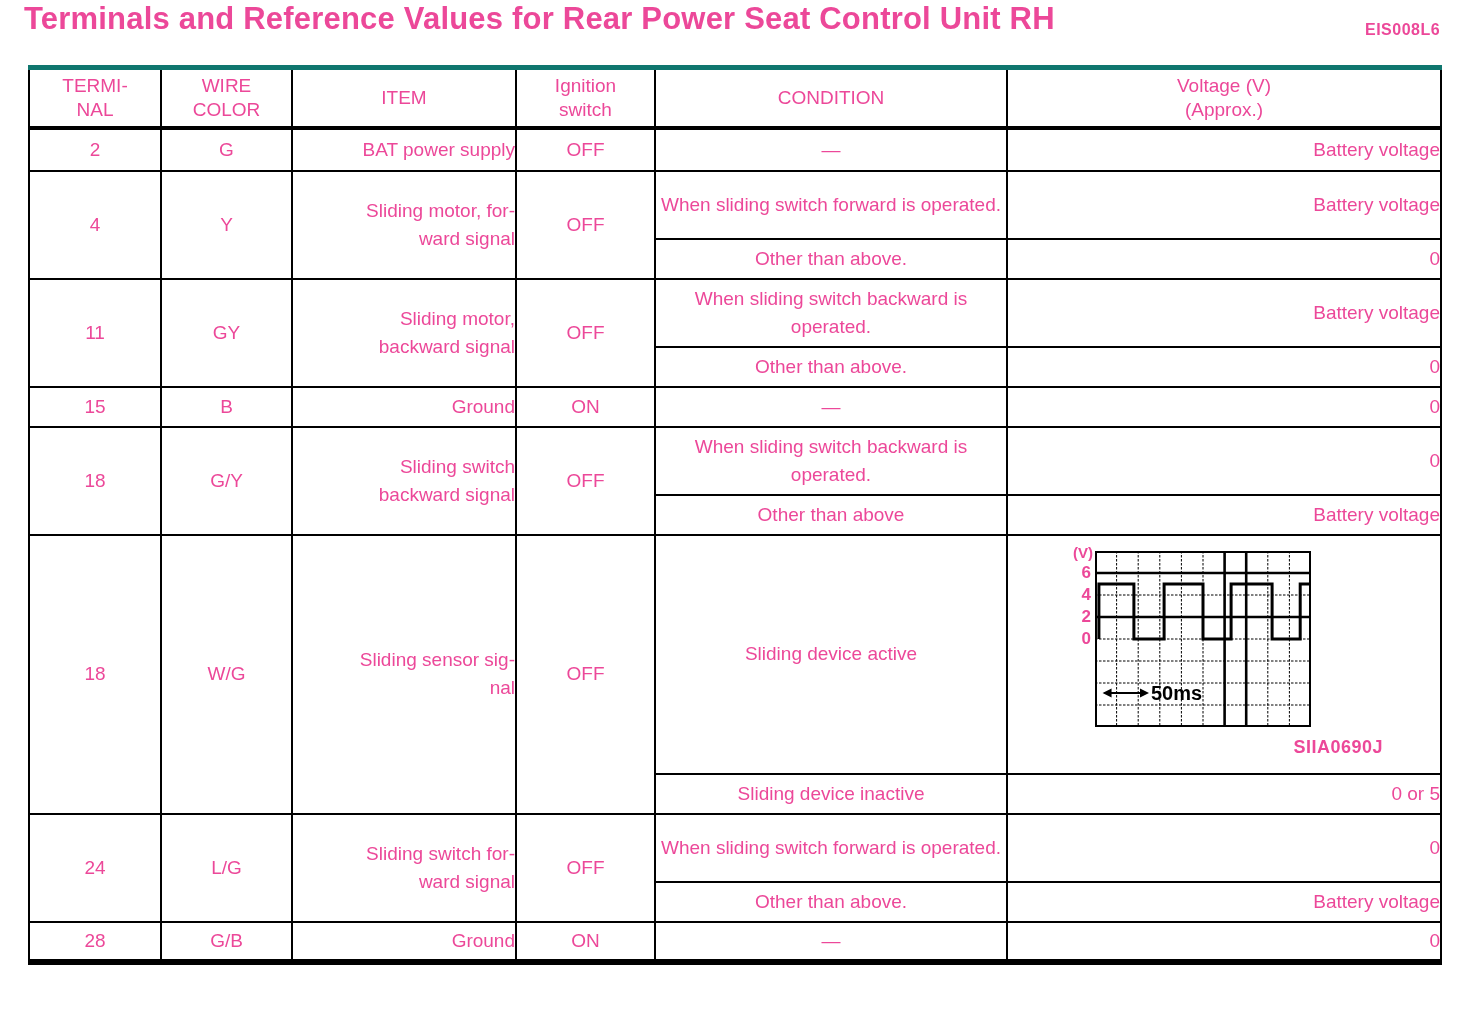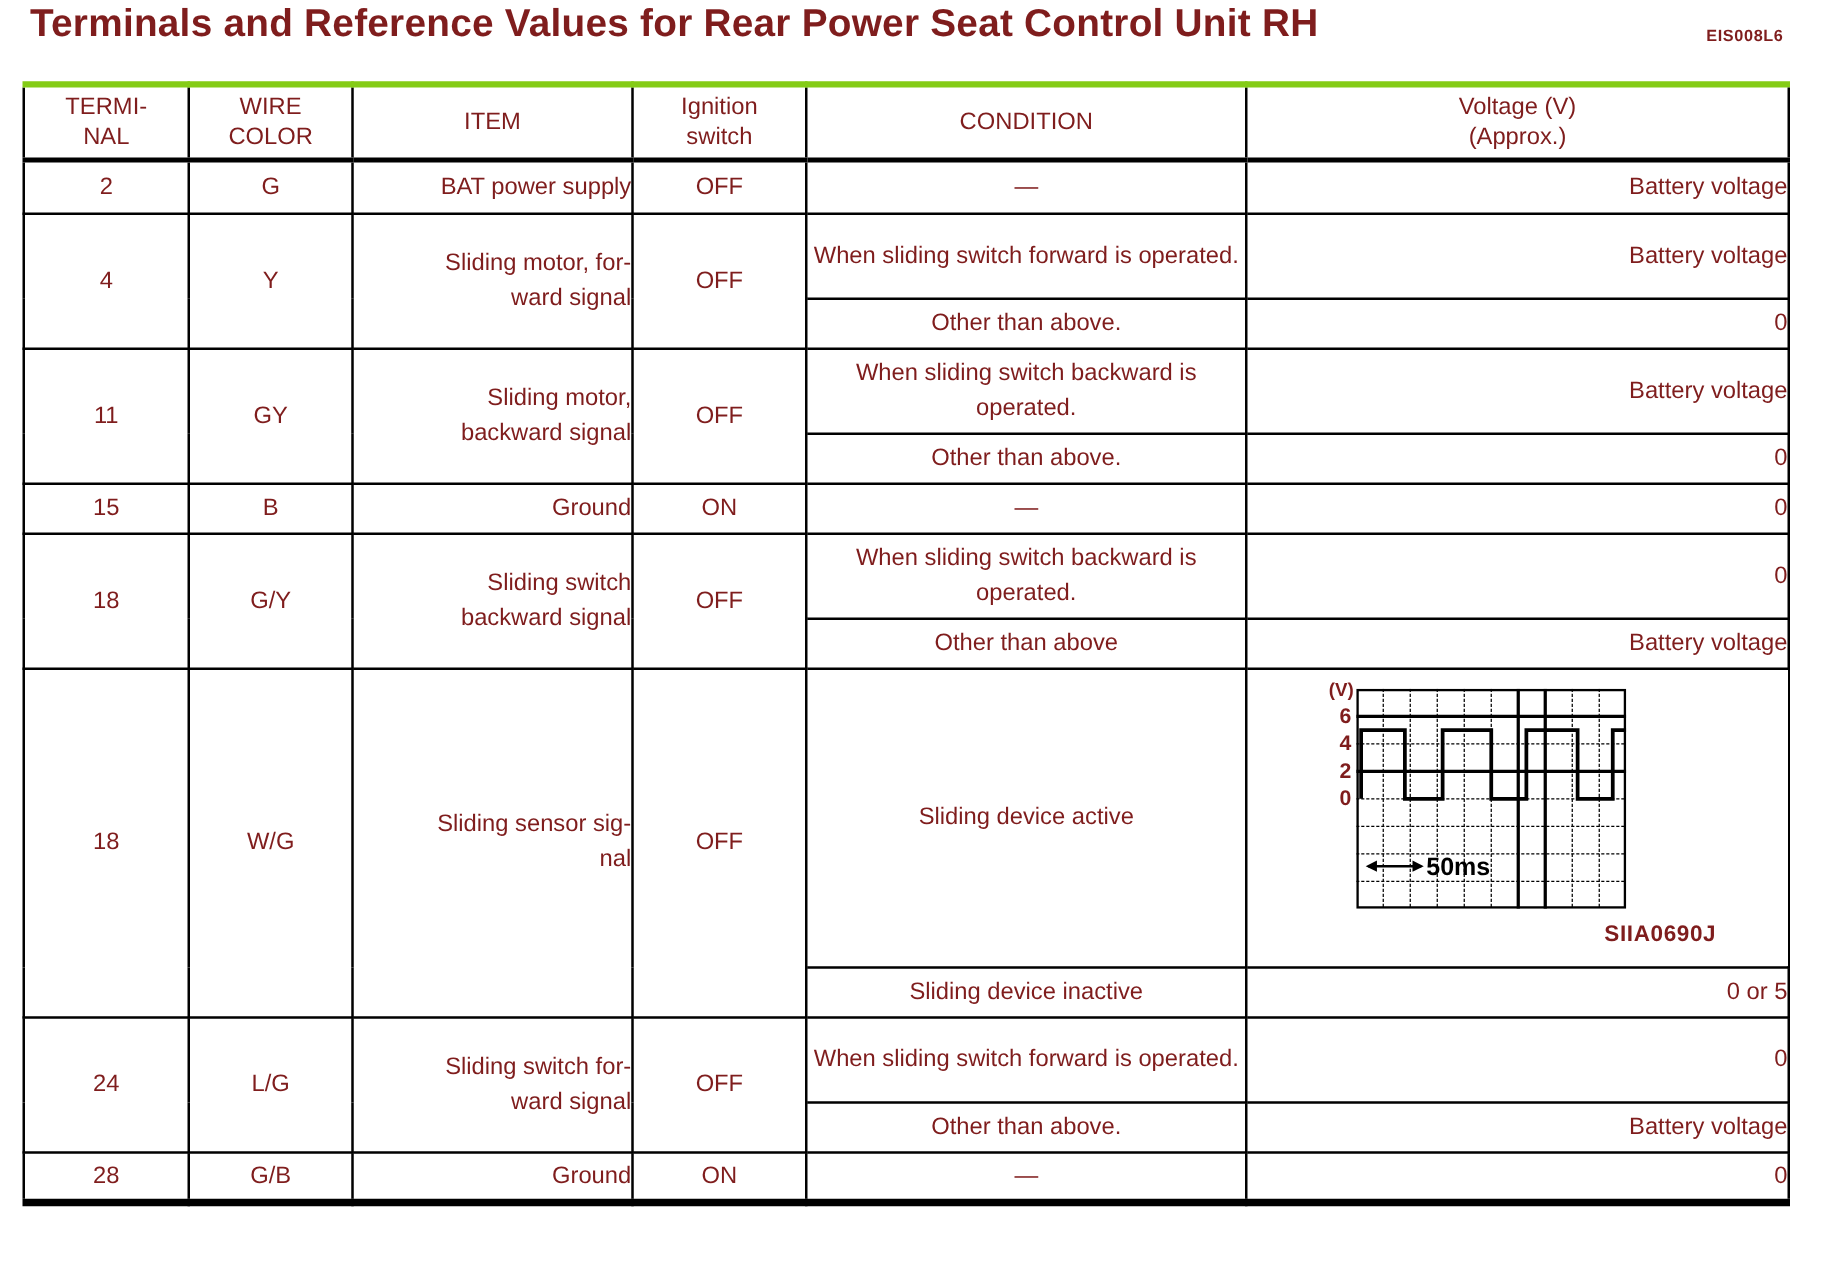--- a/index.html
+++ b/index.html
@@ -2,49 +2,49 @@
 <html><head>
 <meta charset="utf-8">
 <style>
   * { box-sizing: border-box; }
   html, body { margin: 0; padding: 0; background: #fff; }
   .page {
     position: relative;
     width: 1472px;
     height: 1026px;
     background: #fff;
-    color: #7f1d1d;
+    color: #ec4899;
     font-family: "Liberation Sans", sans-serif;
     overflow: hidden;
   }
   .title {
     position: absolute;
     left: 24px;
     top: 1px;
     font-size: 31px;
     font-weight: bold;
     letter-spacing: 0.2px;
     white-space: nowrap;
   }
   .doc-code {
     position: absolute;
     left: 1365px;
     top: 21px;
-    font-size: 13px;
+    font-size: 16px;
     font-weight: bold;
     letter-spacing: 0.5px;
   }
   table.ref-table {
     position: absolute;
-    left: 18px;
+    left: 28px;
     top: 65px;
     width: 1412px;
     border-collapse: collapse;
     table-layout: fixed;
-    border-top: 5px solid #84cc16;
+    border-top: 5px solid #0f766e;
     border-bottom: 6px solid #000;
   }
   .ref-table th, .ref-table td {
     border: 2px solid #000;
     font-size: 19px;
     font-weight: normal;
     padding: 0;
     vertical-align: middle;
     background: #fff;
   }

